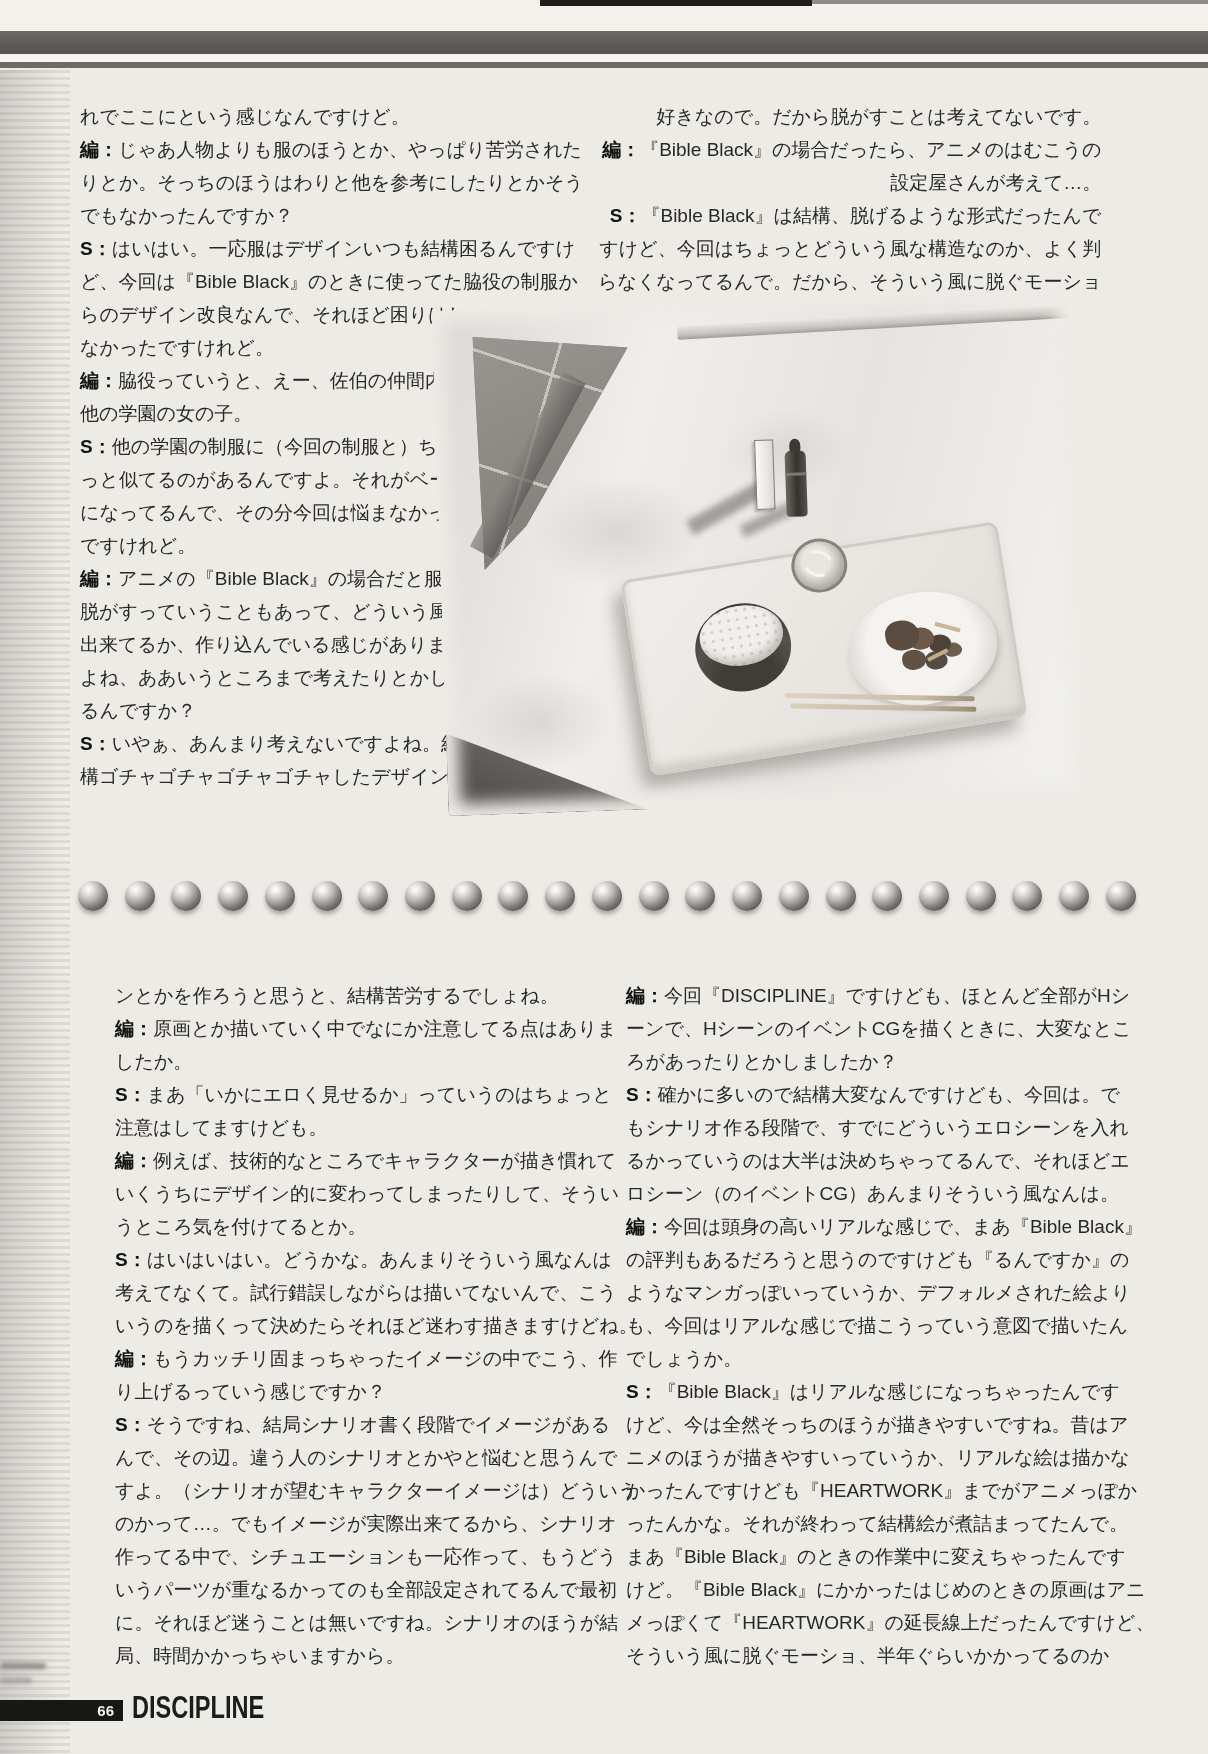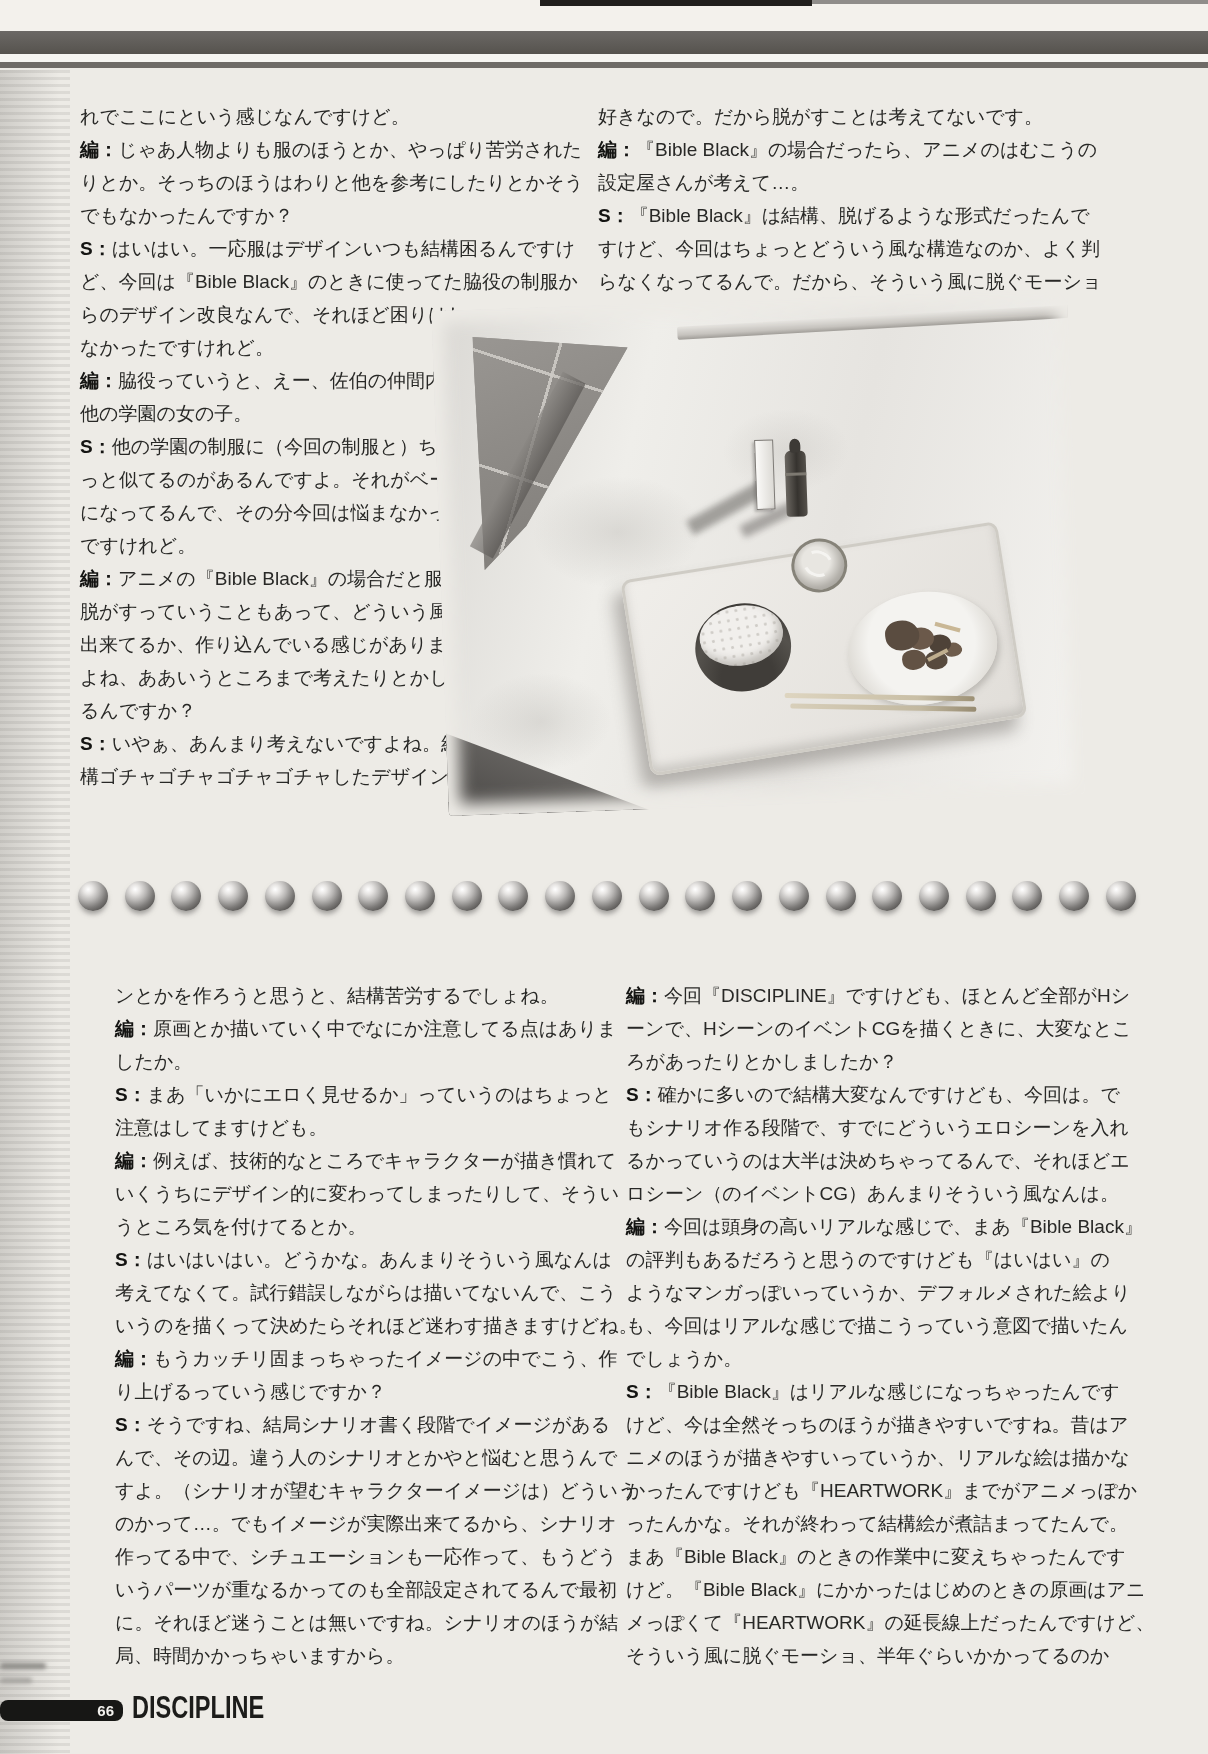--- a/index.html
+++ b/index.html
@@ -26,21 +26,21 @@
       linear-gradient(90deg, rgba(150,148,144,0.35), rgba(150,148,144,0) 85%);
   }
   .smudge1{left:0;top:1663px;width:46px;height:6px;background:#8d8b87;filter:blur(2px);border-radius:3px;}
   .smudge2{left:0;top:1678px;width:32px;height:5px;background:#a3a19d;filter:blur(2px);border-radius:3px;}
 
   
   .col{position:absolute;font-size:19px;line-height:33px;color:#282826;white-space:nowrap;}
   .col .line{height:33px;}
   .col .line b{font-weight:bold;color:#141412;}
   .col-top-left{left:80px;top:100px;}
-  .col-top-right{left:598px;top:100px;}
+  .col-top-right{left:598px;top:100px;text-align:right;}
   .col-bottom-left{left:80px;top:979px;margin-left:35px;}
   .col-bottom-right{left:626px;top:979px;}
 
   
   .artwork{
     left:440px;top:300px;width:636px;height:505px;
     transform:rotate(-2deg);
     background:#eceae6;overflow:hidden;border-radius:4px;
   }
   .artwork::after{content:'';position:absolute;inset:0;box-shadow:inset 0 0 16px 12px #edebe6;pointer-events:none;}
@@ -108,21 +108,21 @@
     background:linear-gradient(90deg,#d8cfba,#c2b8a0 70%,#968a70);border-radius:2px;}
 
   
   .divider{left:78px;top:881px;width:1058px;display:flex;justify-content:space-between;}
   .bullet{width:30px;height:30px;border-radius:50%;
     background:radial-gradient(circle at 34% 28%, #ffffff 0%, #e8e6e4 16%, #b9b7b5 38%, #7d7b79 62%, #555351 82%, #3e3c3a 100%);
     box-shadow:0 4px 5px -1px rgba(96,94,92,.55);}
 
   
   .footer-bar{left:0;top:1700px;width:123px;height:21px;background:#171715;color:#f2f1ed;
-    font-weight:bold;font-size:15px;line-height:21px;text-align:right;padding-right:9px;box-sizing:border-box;border-radius:8px;}
+    font-weight:bold;font-size:15px;line-height:21px;text-align:right;padding-right:9px;box-sizing:border-box;}
   .footer-brand{left:132px;top:1692px;font-size:31px;line-height:31px;font-weight:bold;color:#1c1c1a;
     transform:scaleX(0.76);transform-origin:left center;letter-spacing:0px;}
 </style>
 </head>
 <body>
 
 <div class="page">
 
   <div class="abs band-cream"></div>
   <div class="abs stripe-top-black"></div>
@@ -242,21 +242,21 @@
     </div>
   <div class="col col-bottom-right">
       <div class="line"><b>編：</b>今回『DISCIPLINE』ですけども、ほとんど全部がHシ</div>
       <div class="line">ーンで、HシーンのイベントCGを描くときに、大変なとこ</div>
       <div class="line">ろがあったりとかしましたか？</div>
       <div class="line"><b>S：</b>確かに多いので結構大変なんですけども、今回は。で</div>
       <div class="line">もシナリオ作る段階で、すでにどういうエロシーンを入れ</div>
       <div class="line">るかっていうのは大半は決めちゃってるんで、それほどエ</div>
       <div class="line">ロシーン（のイベントCG）あんまりそういう風なんは。</div>
       <div class="line"><b>編：</b>今回は頭身の高いリアルな感じで、まあ『Bible Black』</div>
-      <div class="line">の評判もあるだろうと思うのですけども『はいはい』の</div>
+      <div class="line">の評判もあるだろうと思うのですけども『るんですか』の</div>
       <div class="line">ようなマンガっぽいっていうか、デフォルメされた絵より</div>
       <div class="line">も、今回はリアルな感じで描こうっていう意図で描いたん</div>
       <div class="line">でしょうか。</div>
       <div class="line"><b>S：</b>『Bible Black』はリアルな感じになっちゃったんです</div>
       <div class="line">けど、今は全然そっちのほうが描きやすいですね。昔はア</div>
       <div class="line">ニメのほうが描きやすいっていうか、リアルな絵は描かな</div>
       <div class="line">かったんですけども『HEARTWORK』までがアニメっぽか</div>
       <div class="line">ったんかな。それが終わって結構絵が煮詰まってたんで。</div>
       <div class="line">まあ『Bible Black』のときの作業中に変えちゃったんです</div>
       <div class="line">けど。『Bible Black』にかかったはじめのときの原画はアニ</div>

